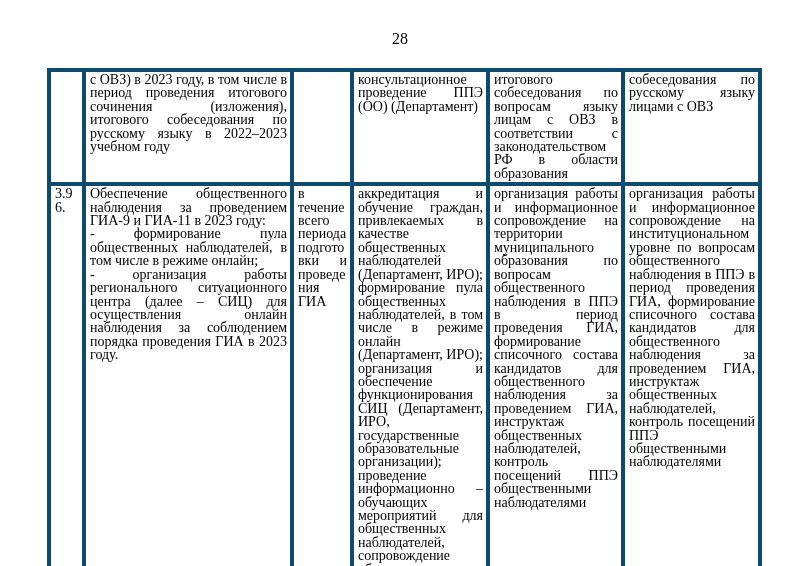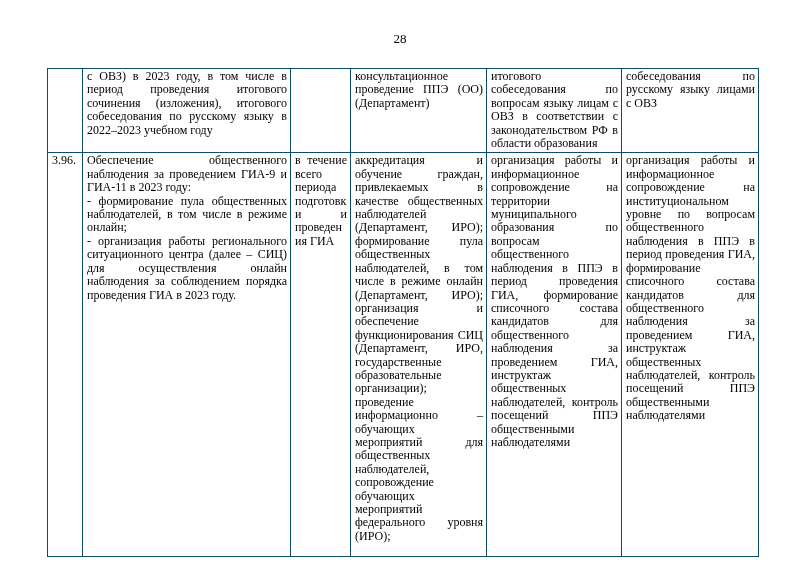--- a/index.html
+++ b/index.html
@@ -17,36 +17,36 @@
     height: 566px;
     background: #ffffff;
     overflow: hidden;
   }
   .page-number {
     position: absolute;
     top: 31px;
     left: 0;
     width: 100%;
     text-align: center;
-    font-size: 13px;
+    font-size: 16px;
     line-height: 15px;
   }
   table.schedule {
     position: absolute;
     top: 68px;
     left: 47px;
     width: 711px;
     border-collapse: collapse;
     table-layout: fixed;
   }
   table.schedule td {
-    border: 1px solid #0c4a6e;
+    border: 4px solid #0c4a6e;
     vertical-align: top;
     padding: 1px 3px 2px 4px;
-    font-size: 12px;
+    font-size: 14px;
     line-height: 13.4px;
     text-align: justify;
     white-space: pre-line;
     overflow: hidden;
     word-wrap: break-word;
   }
   td.num {
     text-align: left;
     padding-left: 3px;
     padding-right: 1px;

